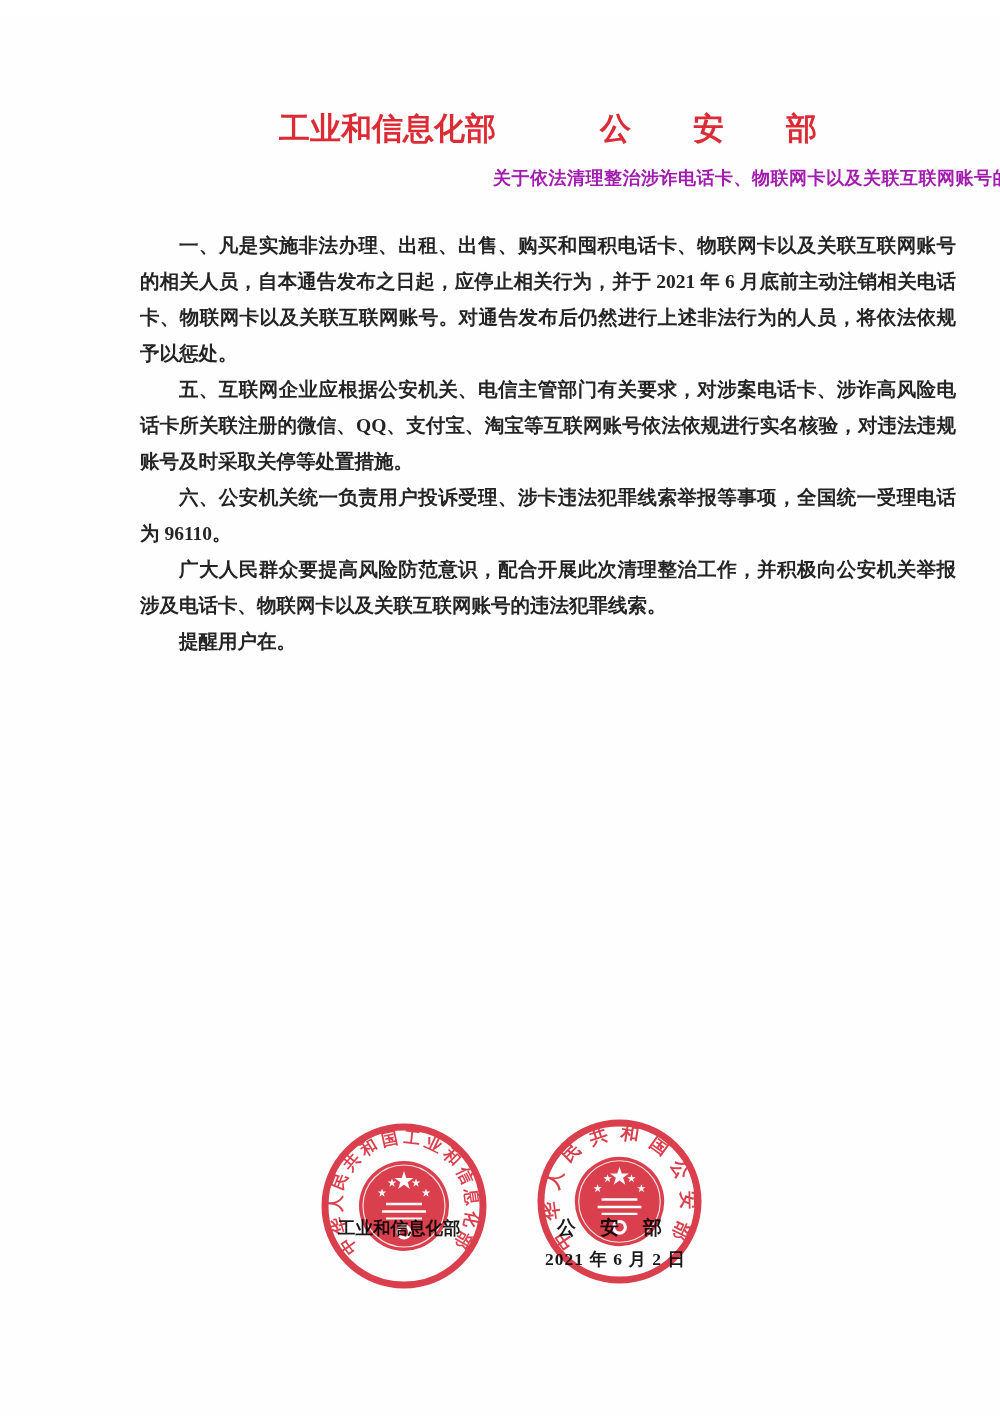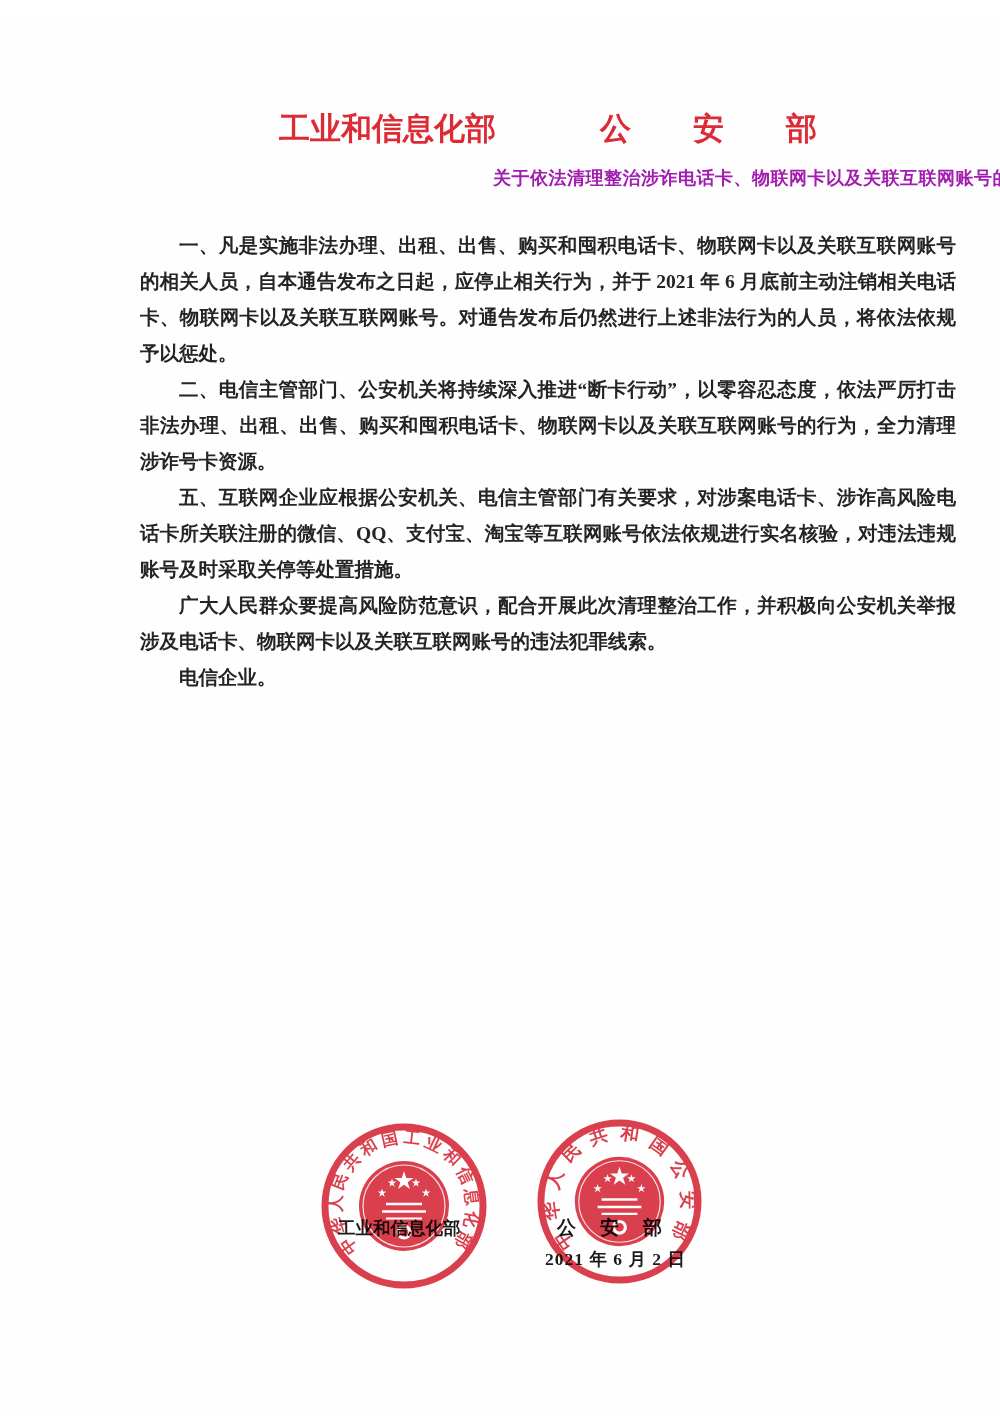--- a/index.html
+++ b/index.html
@@ -76,24 +76,24 @@
 
   <header class="doc-header">
     <span class="ministry">工业和信息化部</span>
     <span class="ministry spaced">公安部</span>
   </header>
 
   <h1 class="doc-title">关于依法清理整治涉诈电话卡、物联网卡以及关联互联网账号的通告</h1>
 
   <main class="doc-body">
     <p>一、凡是实施非法办理、出租、出售、购买和囤积电话卡、物联网卡以及关联互联网账号的相关人员，自本通告发布之日起，应停止相关行为，并于 2021 年 6 月底前主动注销相关电话卡、物联网卡以及关联互联网账号。对通告发布后仍然进行上述非法行为的人员，将依法依规予以惩处。</p>
-    <p>二、电信主管部门、公安机关将持续深入推进“断卡行动”，以零容忍态度，依法严厉打击非法办理、出租、出售、购买和囤积电话卡、物联网卡以及关联互联网账号的行为，全力清理涉诈号卡资源。</p>
     <p>五、互联网企业应根据公安机关、电信主管部门有关要求，对涉案电话卡、涉诈高风险电话卡所关联注册的微信、QQ、支付宝、淘宝等互联网账号依法依规进行实名核验，对违法违规账号及时采取关停等处置措施。</p>
+    <p>六、公安机关统一负责用户投诉受理、涉卡违法犯罪线索举报等事项，全国统一受理电话为 96110。</p>
     <p>广大人民群众要提高风险防范意识，配合开展此次清理整治工作，并积极向公安机关举报涉及电话卡、物联网卡以及关联互联网账号的违法犯罪线索。</p>
-    <p>电信企业。</p>
+    <p>提醒用户在。</p>
   </main>
 
   <div class="sig sig-left">工业和信息化部</div>
   <div class="sig sig-right">公安部</div>
   <div class="sig-date">2021 年 6 月 2 日</div>
 
   <svg class="seal seal-left" viewBox="0 0 168 168" aria-hidden="true">
     <defs>
       <path id="starA" d="M0,-1 L0.2245,-0.309 L0.951,-0.309 L0.3633,0.118 L0.5878,0.809 L0,0.382 L-0.5878,0.809 L-0.3633,0.118 L-0.951,-0.309 L-0.2245,-0.309 Z"></path>
       <path id="arcL" d="M 37.9 127 A 63 63 0 1 1 130.1 127" fill="none"></path>

